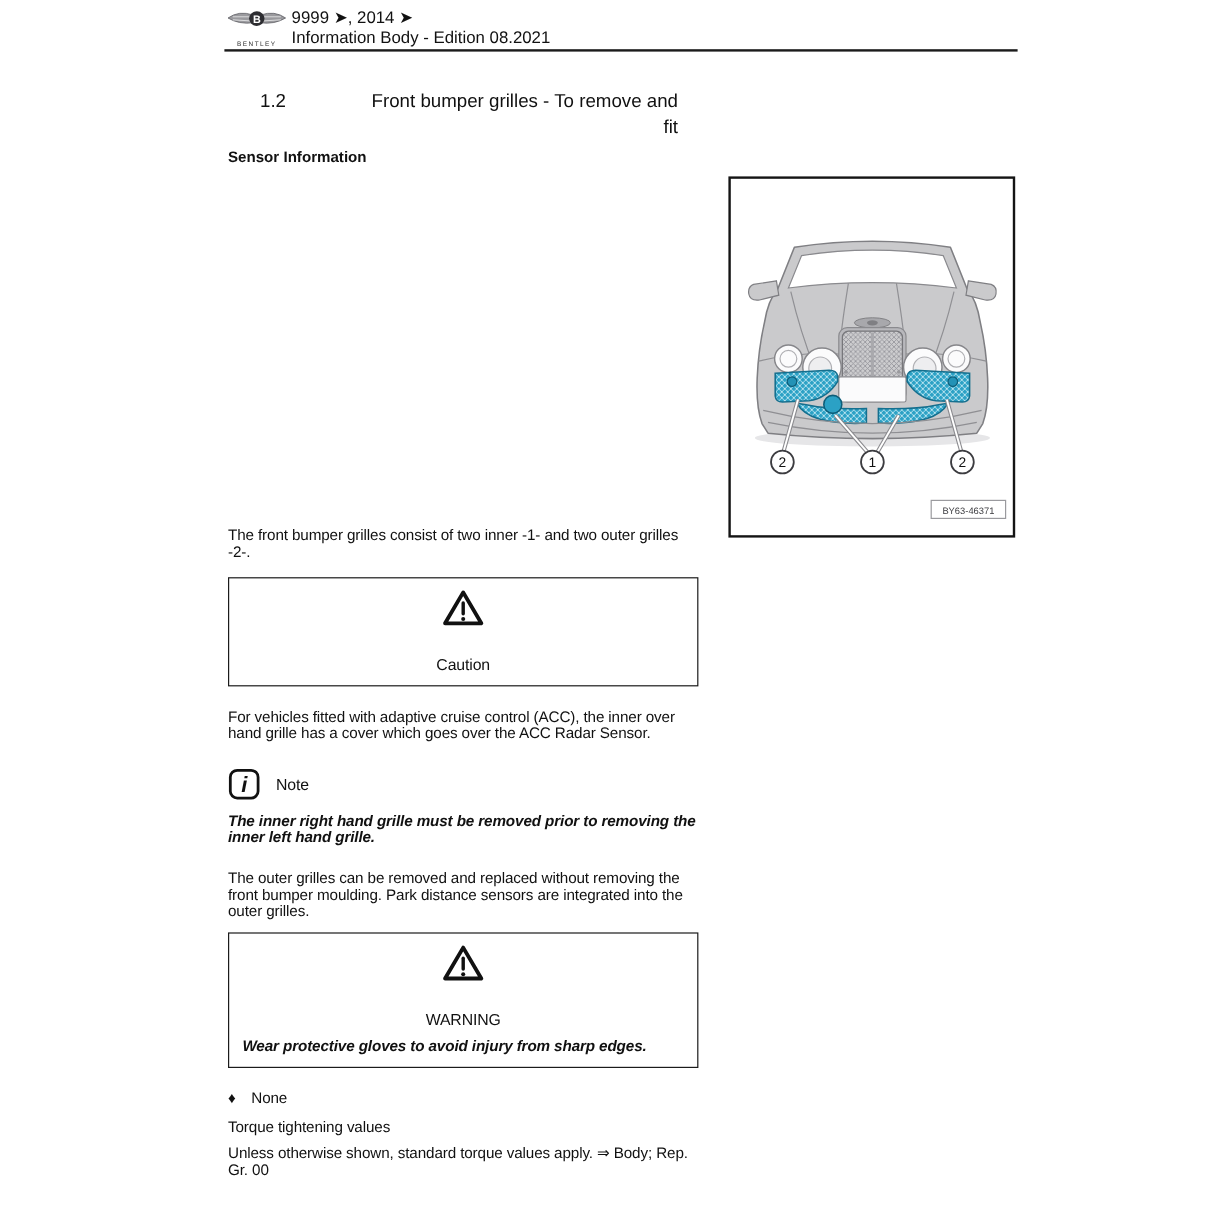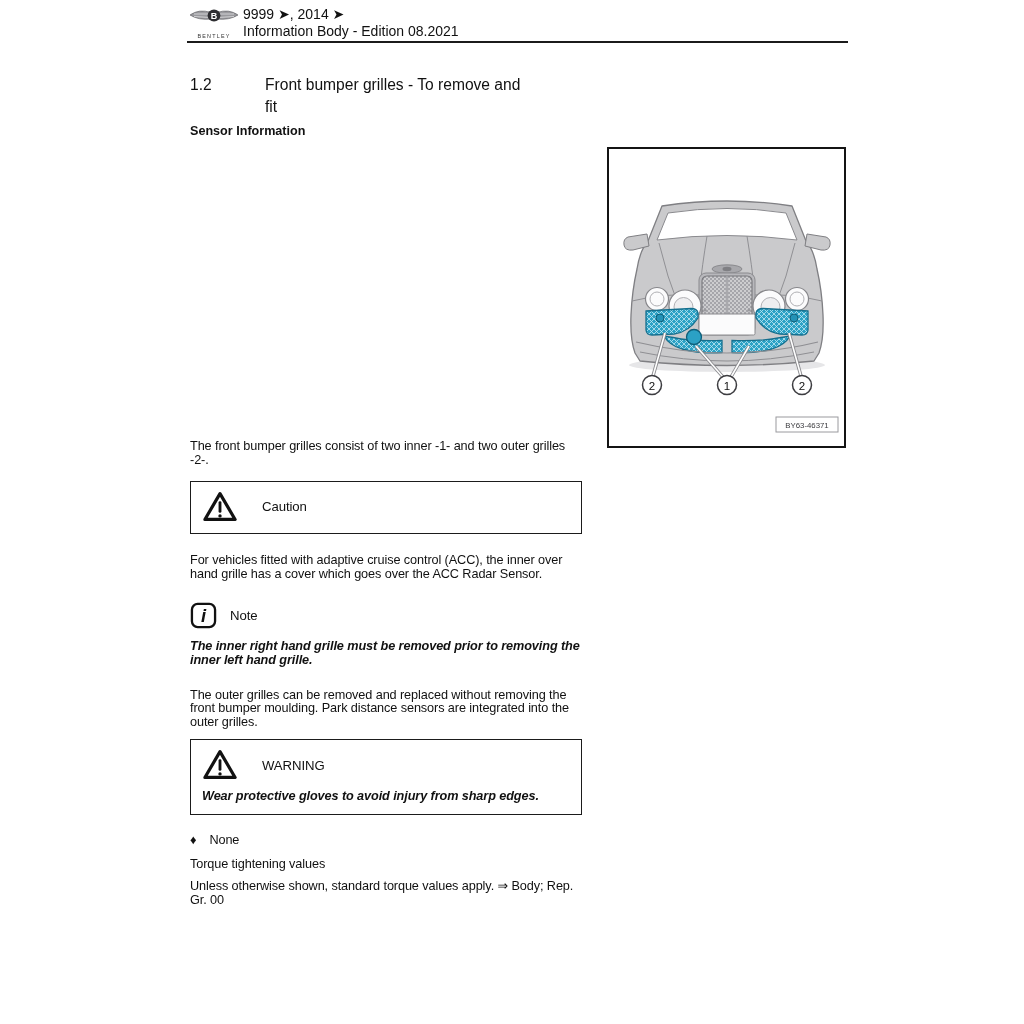--- a/index.html
+++ b/index.html
@@ -6,37 +6,37 @@
   .page{
     position:relative;width:1024px;height:1024px;background:#ffffff;
     font-family:"Liberation Sans",sans-serif;color:#111;overflow:hidden;
   }
   
   .hdr-logo{position:absolute;left:187px;top:5px;width:54px;height:36px;}
   .hdr-lines{position:absolute;left:243px;top:6px;font-size:14px;line-height:17px;}
   .hdr-rule{position:absolute;left:187px;top:41px;width:661px;height:2px;background:#1b1b1b;}
   
   .title{position:absolute;left:190px;top:74px;display:flex;font-size:15.6px;line-height:22px;}
-  .title-num{width:75px;}
-  .title-text{width:300px;}
+  .title-num{width:75px;text-align:center;}
+  .title-text{width:300px;text-align:right;}
   .subheading{position:absolute;left:190px;top:124px;font-size:12.6px;font-weight:bold;}
   
   .figure{position:absolute;left:607px;top:147px;width:239px;height:301px;
     border:2px solid #141414;box-sizing:border-box;background:#fff;}
   
   .col{position:absolute;left:190px;top:440px;width:392px;
     font-size:12.7px;line-height:13.6px;letter-spacing:-0.1px;}
   .para{margin:0;}
   .p-intro{margin-bottom:14px;}
   .p-acc{margin-bottom:21px;}
   .p-outer{margin-bottom:10px;}
   .alert-box{border:1.6px solid #1b1b1b;padding:9px 11px 10px;box-sizing:border-box;}
   .caution-box{margin-bottom:20px;}
   .warning-box{margin-bottom:19px;}
-  .alert-head{display:flex;align-items:center;gap:24px;}
+  .alert-head{display:flex;align-items:center;gap:24px;flex-direction:column;}
   .alert-label{font-size:13.2px;}
   .alert-text{margin-top:9px;font-style:italic;font-weight:bold;}
   .just{text-align:justify;}
   .note-block{margin-bottom:21px;}
   .note-head{display:flex;align-items:center;gap:13px;}
   .note-text{margin-top:11px;font-style:italic;font-weight:bold;}
   .sec-head{font-weight:bold;margin:0 0 8px;}
   .bullet-row{display:flex;gap:13px;margin:0 0 10px;}
   .torque-head{font-weight:normal;margin:0 0 9px;}
   svg text{font-family:"Liberation Sans",sans-serif;}

